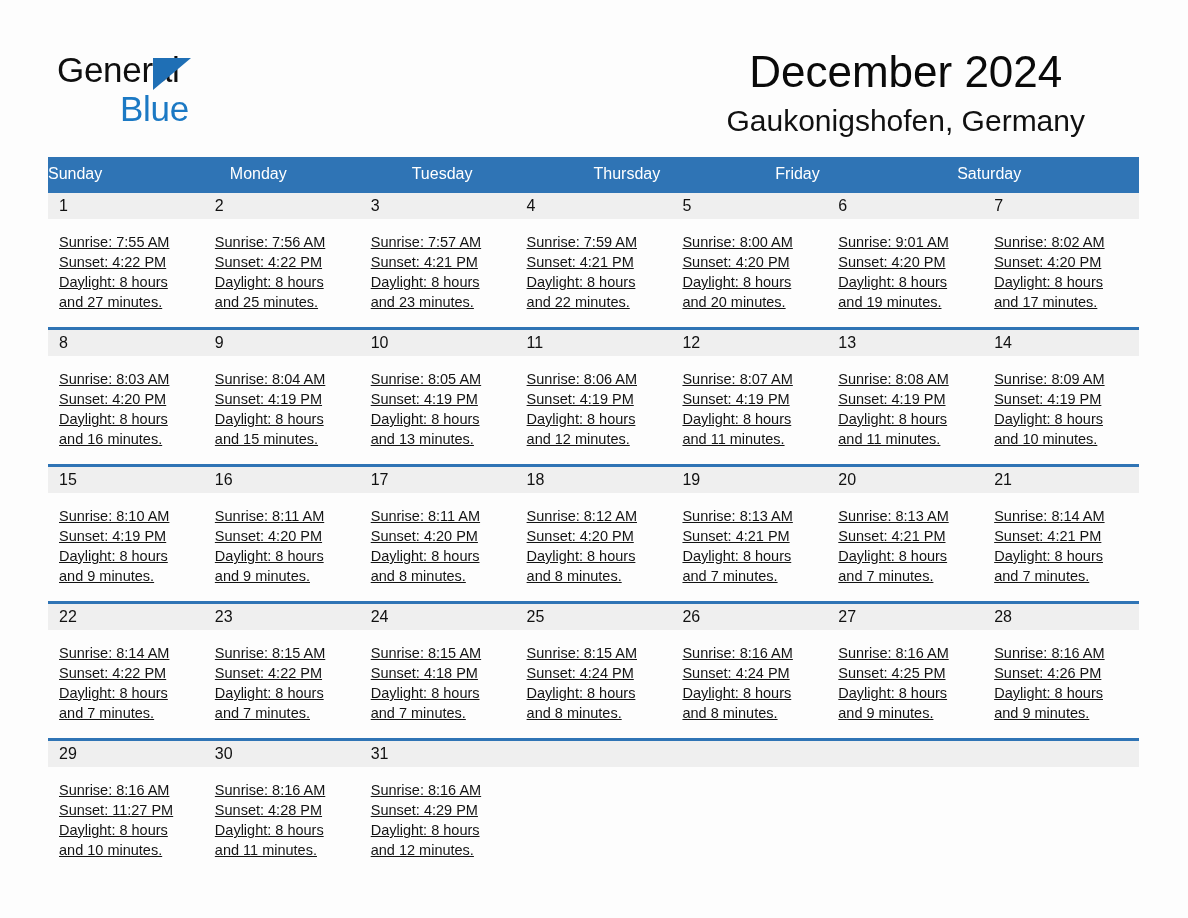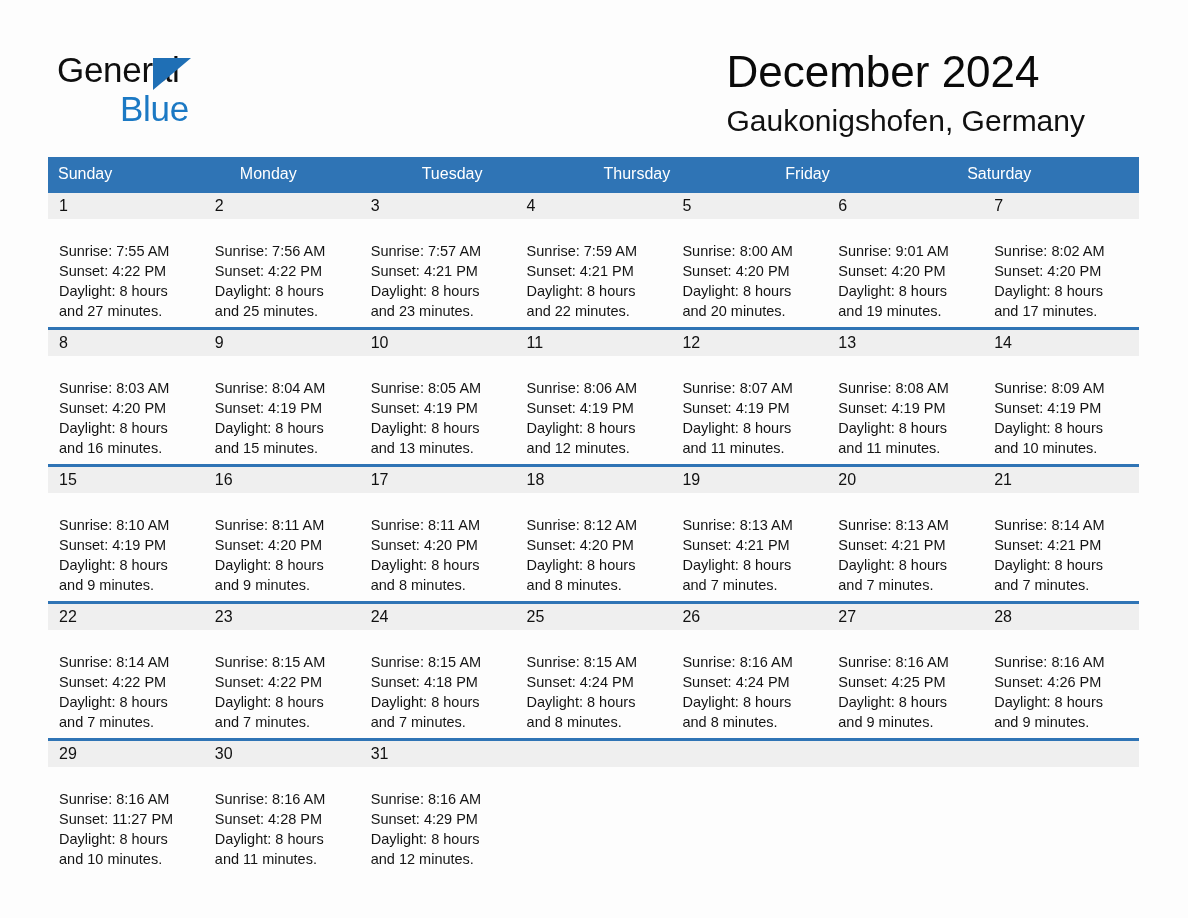--- a/index.html
+++ b/index.html
@@ -63,21 +63,21 @@
     height: 0;
     border-top: 0 solid transparent;
     border-left: 38px solid #1f6fb5;
     border-bottom: 32px solid transparent;
   }
 
   .title-block {
     position: absolute;
     right: 55px;
     top: 46px;
-    text-align: left;
+    text-align: center;
   }
   .month-title {
     font-size: 44px;
     line-height: 52px;
     font-weight: normal;
     color: #0a0a0a;
     letter-spacing: 0px;
   }
   .location {
     margin-top: 9px;
@@ -97,21 +97,21 @@
   .cal-head {
     display: flex;
     background: #2f74b5;
     height: 33px;
   }
   .cal-head .hcell {
     flex: 1 1 0;
     color: #ffffff;
     font-size: 16px;
     line-height: 33px;
-    padding-left: 10px;
+    padding-left: 0;
     box-sizing: border-box;
     white-space: nowrap;
   }
 
   .week {
     position: relative;
     border-top: 3px solid #2f74b5;
   }
   .week:first-of-type {
     border-top: none;
@@ -129,25 +129,26 @@
     box-sizing: border-box;
     color: #111;
   }
   .week-body {
     display: flex;
     background: #fdfdfd;
     height: 108px;
   }
   .week-body .bcell {
     flex: 1 1 0;
-    padding: 22px 8px 0 11px;
+    padding: 13px 8px 0 11px;
     box-sizing: border-box;
     font-size: 14.5px;
     line-height: 20px;
     color: #141414;
+    text-decoration: underline;
   }
   .week-body .bcell div {
     white-space: nowrap;
   }
   .week:last-of-type .week-body {
     height: 104px;
   }
 </style>
 </head>
 <body>

